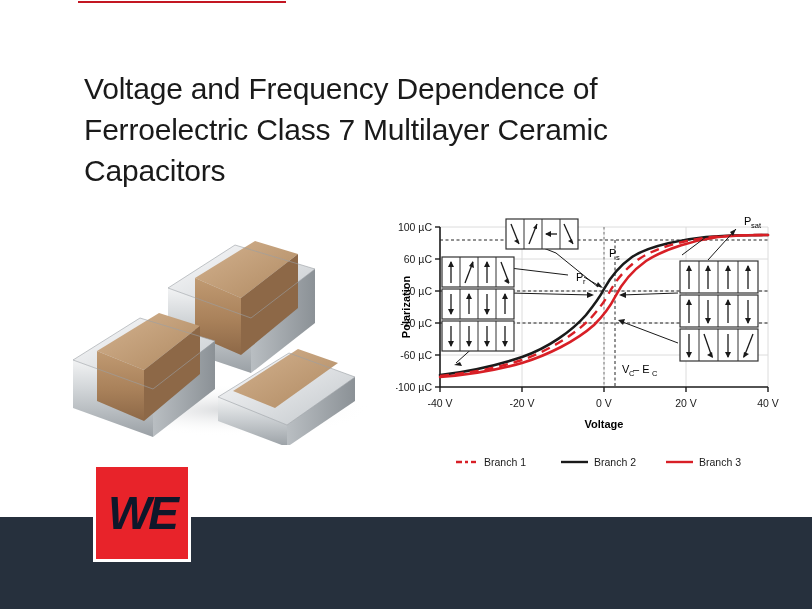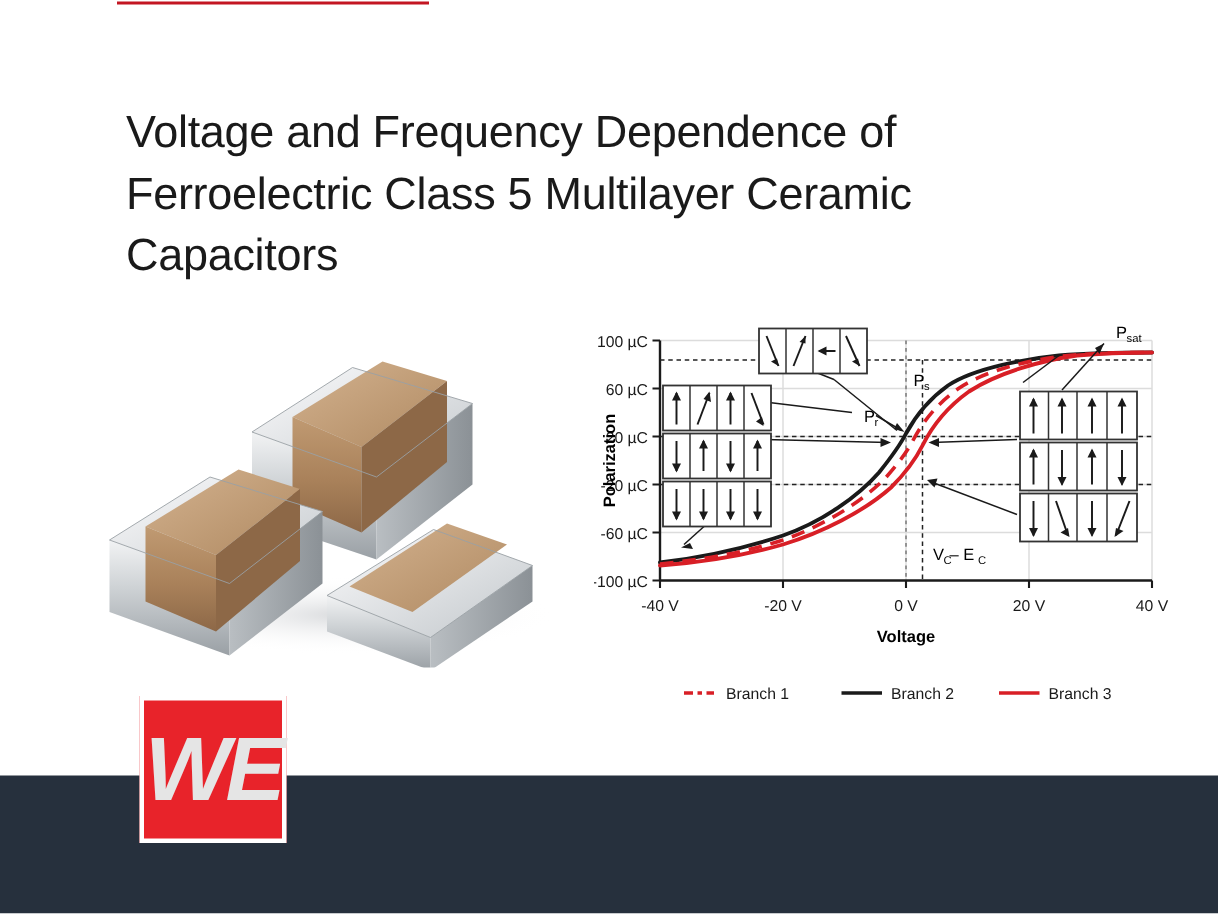--- a/index.html
+++ b/index.html
@@ -42,22 +42,22 @@
     background:#26303d;
   }
   
   .logo{
     position:absolute;left:93px;top:464px;width:98px;height:98px;
     background:#e8232a;border:3px solid #ffffff;box-sizing:border-box;
     z-index:5;
   }
   .logo .we{
     position:absolute;left:0;right:0;top:50%;transform:translateY(-50%);
-    text-align:center;color:#e5e5e5;font-weight:bold;font-style:italic;
-    font-size:60px;letter-spacing:-3px;font-family:"Liberation Sans",sans-serif;
+    text-align:center;color:#0f172a;font-weight:bold;font-style:italic;
+    font-size:46px;letter-spacing:-3px;font-family:"Liberation Sans",sans-serif;
   }
 
   
   .chart{position:absolute;left:396px;top:215px;width:400px;height:270px;}
   .chart svg{display:block;}
   .tick{font-size:10.5px;fill:#1a1a1a;font-family:"Liberation Sans",sans-serif;}
   .axis-title{font-size:11px;font-weight:bold;fill:#000;font-family:"Liberation Sans",sans-serif;}
   .anno{font-size:11px;fill:#000;font-family:"Liberation Sans",sans-serif;}
   .anno-sub{font-size:7.5px;fill:#000;font-family:"Liberation Sans",sans-serif;}
   .legend-txt{font-size:10.5px;fill:#1a1a1a;font-family:"Liberation Sans",sans-serif;}
@@ -65,21 +65,21 @@
 </head>
 <body>
 
 <div class="page">
 
   <div class="topmark">
     <div class="tm-text">WURTH ELEKTRONIK</div>
     <div class="tm-rule"></div>
   </div>
 
-  <h1 class="title">Voltage and Frequency Dependence of Ferroelectric Class 5 Multilayer Ceramic Capacitors</h1>
+  <h1 class="title">Voltage and Frequency Dependence of Ferroelectric Class 7 Multilayer Ceramic Capacitors</h1>
 
   <div class="photo">
     <svg width="345" height="240" viewBox="0 0 345 240">
       <defs>
         <linearGradient id="cer" x1="0" y1="0" x2="0" y2="1">
           <stop offset="0%" stop-color="#c09a72"></stop>
             <stop offset="55%" stop-color="#a9815a"></stop>
             <stop offset="100%" stop-color="#8d6847"></stop>
         </linearGradient>
         <linearGradient id="cerTop" x1="0" y1="0" x2="1" y2="1">

